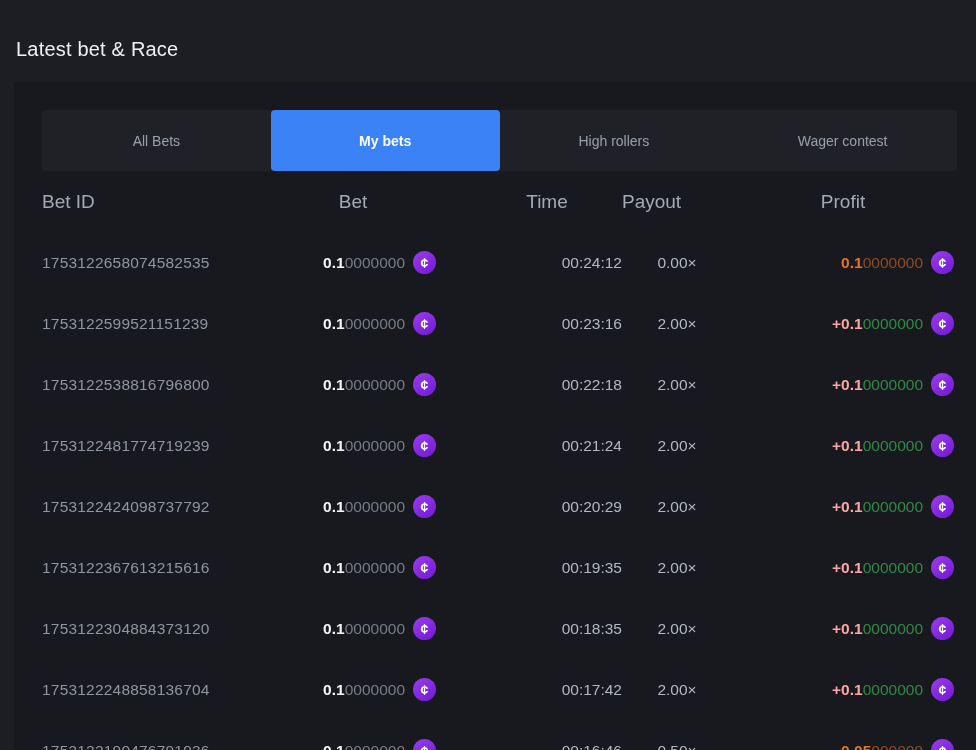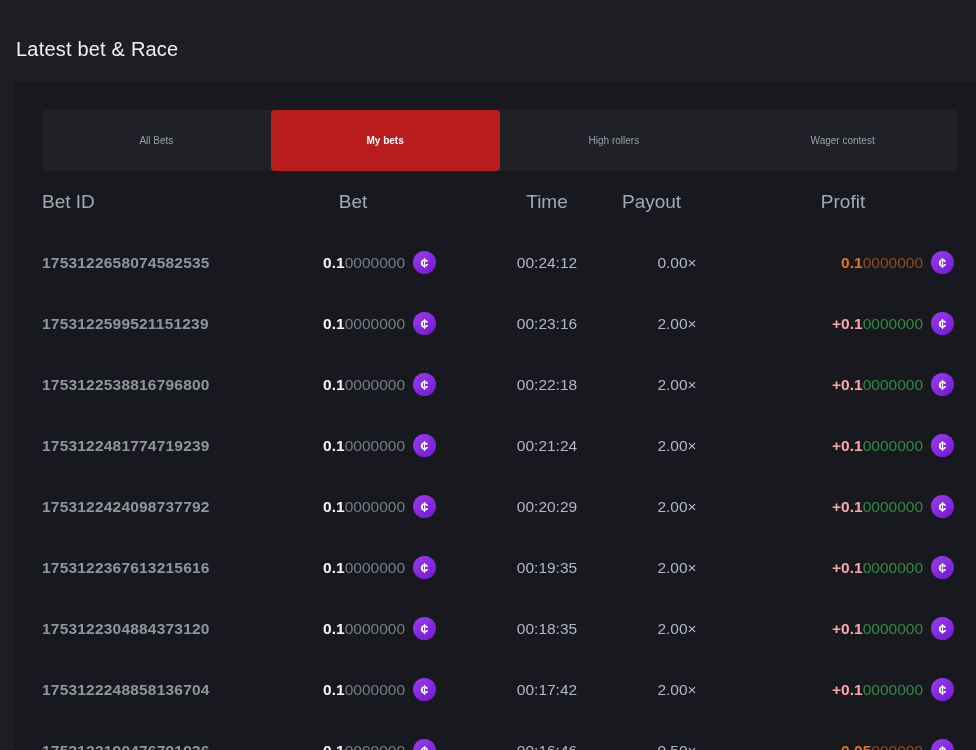--- a/index.html
+++ b/index.html
@@ -32,52 +32,52 @@
     height: 61px;
     background: #202127;
     border-radius: 4px;
   }
   .tab {
     flex: 1 1 0;
     display: flex;
     align-items: center;
     justify-content: center;
     color: #99a0ac;
-    font-size: 10px;
+    font-size: 14px;
     font-weight: 500;
     cursor: pointer;
     border-radius: 4px;
   }
   .tab.active {
-    background: #b91c1c;
+    background: #3b82f6;
     color: #ffffff;
     font-weight: 700;
   }
   .grid-row {
     display: grid;
     grid-template-columns: 228px 166px 36px 150px 110px 1fr;
     align-items: center;
     height: 61px;
     padding: 0 22px 0 28px;
     font-size: 15.5px;
   }
   .col-betid   { text-align: left; }
   .col-bet     { text-align: right; display: flex; justify-content: flex-end; align-items: center; }
-  .col-time    { grid-column: 4; text-align: center; }
+  .col-time    { grid-column: 4; text-align: right; }
   .col-payout  { grid-column: 5; text-align: center; }
   .col-profit  { grid-column: 6; text-align: right; display: flex; justify-content: flex-end; align-items: center; }
   .header-row {
     color: #a4a9b3;
     font-size: 19px;
   }
   .header-row .h-bet { grid-column: 2; text-align: center; }
   .header-row .h-time { grid-column: 4; text-align: center; }
   .header-row .h-payout { grid-column: 5; text-align: left; }
   .header-row .h-profit { grid-column: 6; text-align: center; }
-  .bet-id { color: #8f95a0; letter-spacing: 0.2px; font-weight: bold; }
+  .bet-id { color: #8f95a0; letter-spacing: 0.2px; }
   .time-val, .payout-val { color: #b3b7bf; }
   .amount .bold { font-weight: 700; }
   .amount.neutral .bold { color: #f4f5f7; }
   .amount.neutral .dim  { color: #767c87; }
   .amount.win .bold { color: #fca5a5; }
   .amount.win .dim  { color: #2f8a43; }
   .amount.loss .bold { color: #e9731c; }
   .amount.loss .dim  { color: #8f4c1f; }
   .coin {
     display: inline-flex;

